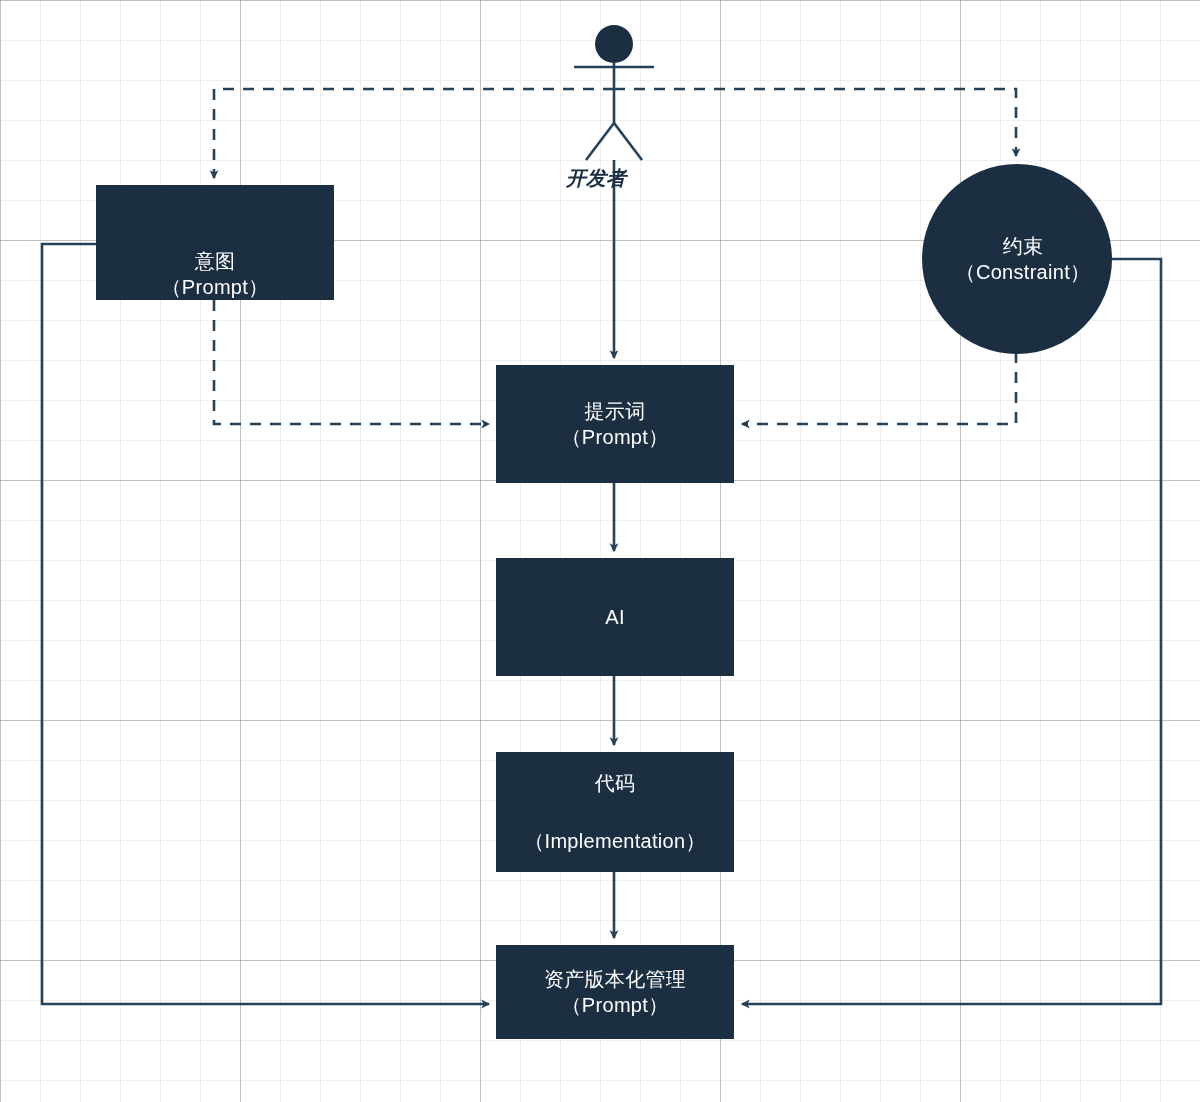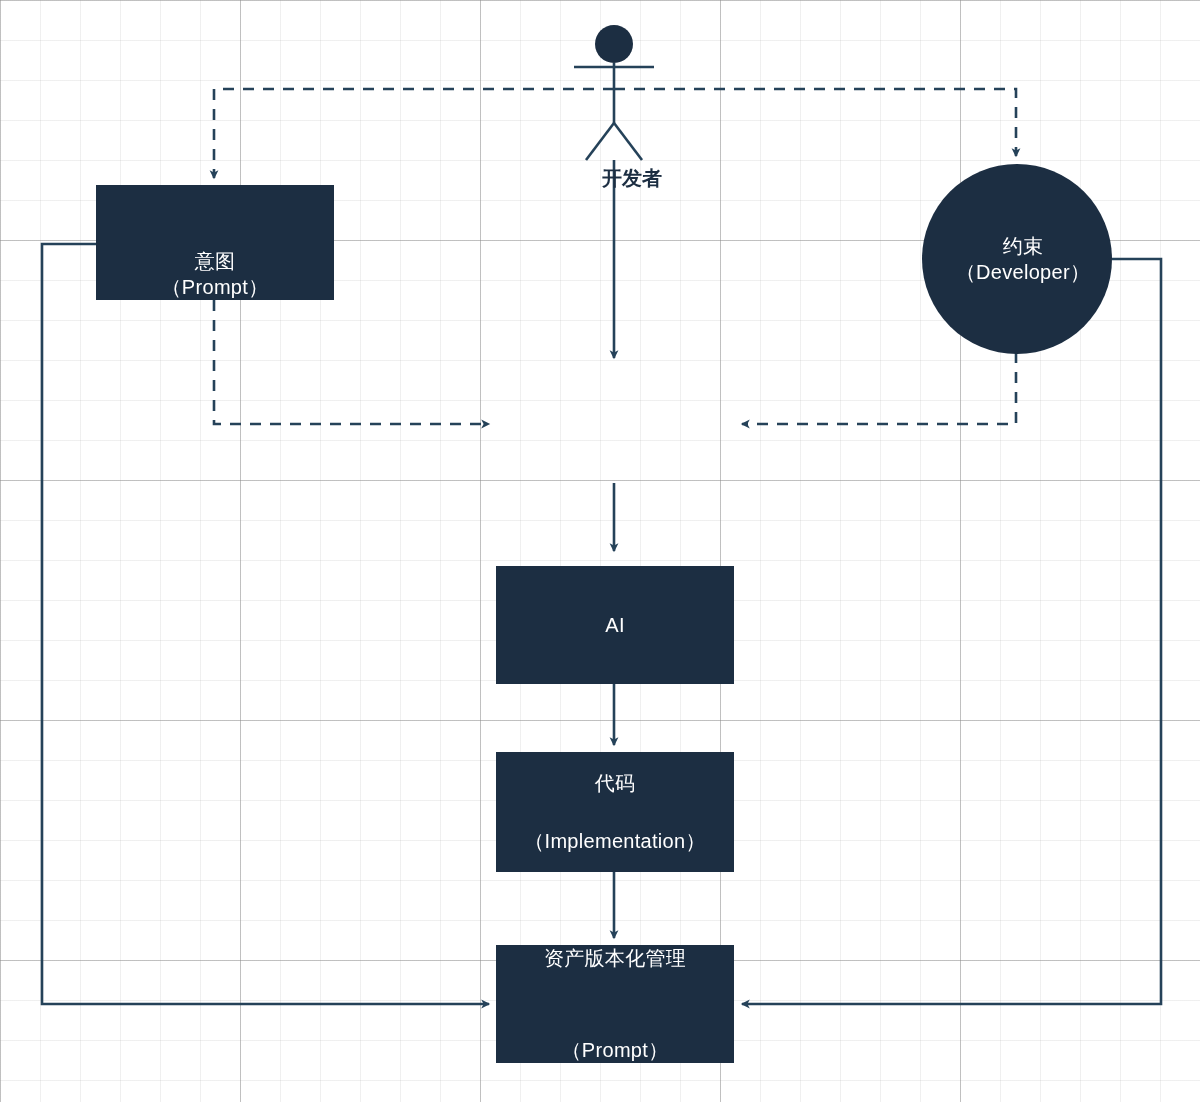--- a/index.html
+++ b/index.html
@@ -93,42 +93,46 @@
 
       <path d="M614,872 L614,938" marker-end="url(#ah)"></path>
 
       <path d="M96,244 L42,244 L42,1004 L489,1004" marker-end="url(#ah)"></path>
 
       <path d="M1112,259 L1161,259 L1161,1004 L742,1004" marker-end="url(#ah)"></path>
 
     </g>
   </svg>
 
-  <div class="actor-label" style="left:512px; top:165px; width:240px;">
+  <div class="actor-label" style="left:476px; top:165px; width:240px;font-style:italic;">
     <span class="ln">开发者</span>
   </div>
 
   <div class="node" style="left:96px; top:185px; width:238px; height:115px;justify-content:flex-end;">
     <span class="ln">意图</span>
     <span class="ln">（Prompt）</span>
   </div>
 
   <div class="node circle" style="left:922px; top:164px; width:190px; height:190px;">
     <span class="ln">约束</span>
-    <span class="ln">（Developer）</span>
+    <span class="ln">（Constraint）</span>
   </div>
 
+  <div class="node" style="left:496px; top:365px; width:238px; height:118px;">
+    <span class="ln">提示词</span>
+    <span class="ln">（Prompt）</span>
+  </div>
 
-  <div class="node" style="left:496px; top:558px; width:238px; height:118px;margin-top:8px;">
+  <div class="node" style="left:496px; top:558px; width:238px; height:118px;">
     <span class="ln">AI</span>
   </div>
 
   <div class="node" style="left:496px; top:752px; width:238px; height:120px;gap:32px;">
     <span class="ln">代码</span>
     <span class="ln">（Implementation）</span>
   </div>
 
-  <div class="node" style="left:496px; top:945px; width:238px; height:118px;justify-content:space-between;">
+  <div class="node" style="left:496px; top:945px; width:238px; height:94px;">
     <span class="ln">资产版本化管理</span>
     <span class="ln">（Prompt）</span>
   </div>
 
 </div>
 
 </body></html>

